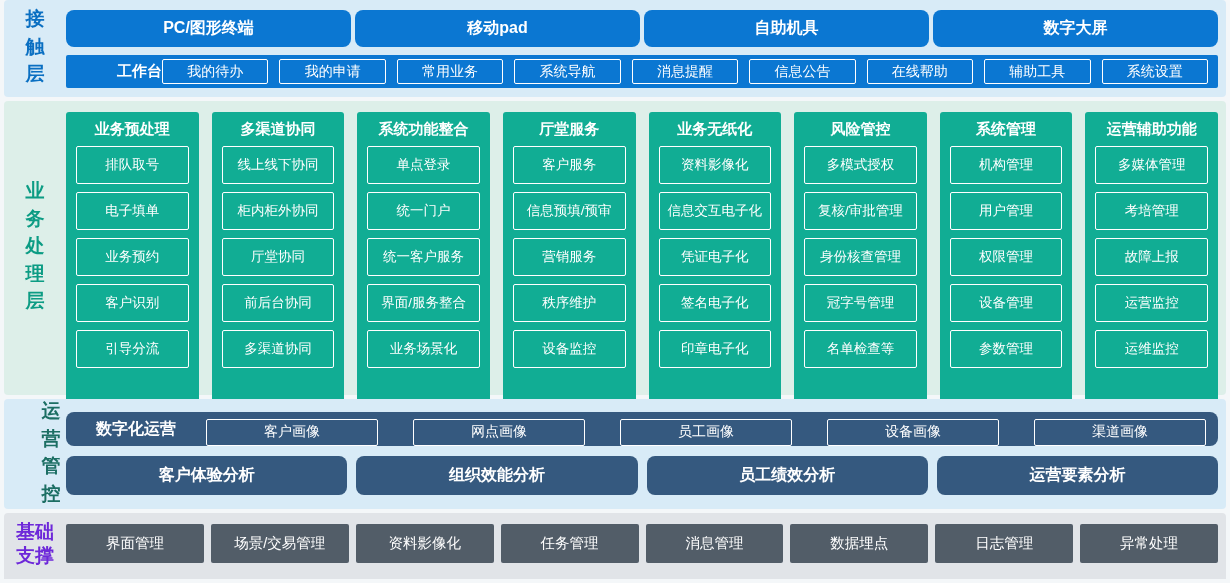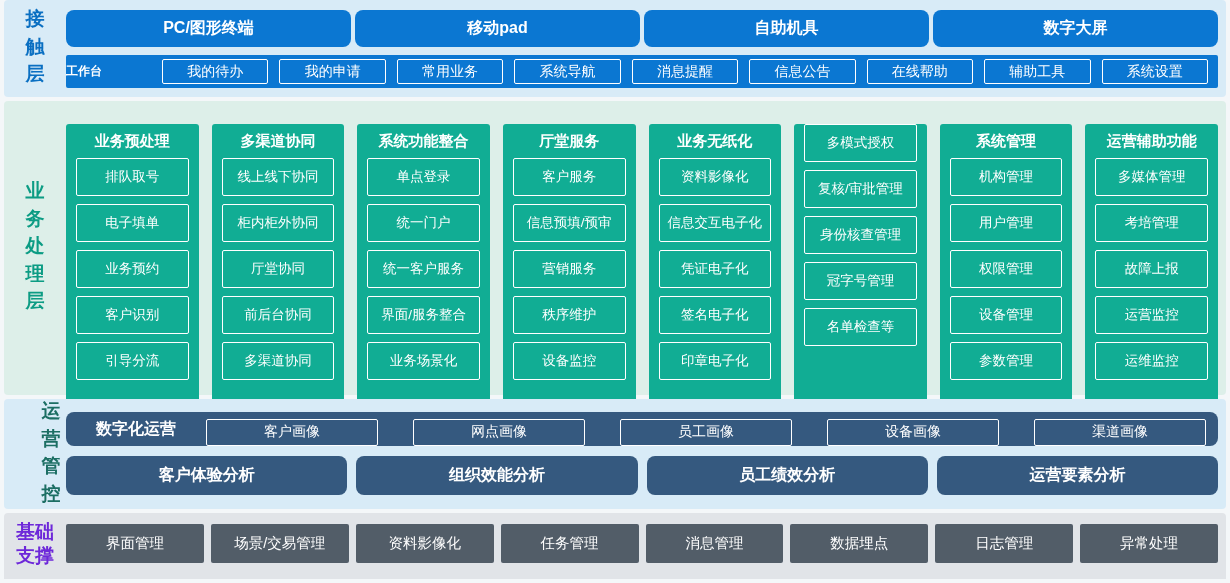--- a/index.html
+++ b/index.html
@@ -32,31 +32,31 @@
   .terminal-btn{
     flex:1;background:#0b77d2;color:#fff;font-weight:bold;font-size:16px;
     border-radius:8px;display:flex;align-items:center;justify-content:center;
     cursor:pointer;
   }
   .workbench-bar{
     margin-top:8px;height:33px;background:#0b77d2;border-radius:2px;
     display:flex;align-items:center;padding:0 10px 0 0;
   }
   .wb-label{
-    width:96px;flex:none;text-align:left;color:#fff;font-weight:bold;font-size:12px;
+    width:96px;flex:none;text-align:right;color:#fff;font-weight:bold;font-size:15px;
   }
   .wb-items{flex:1;display:flex;gap:11px;}
   .wb-btn{
     flex:1;height:23px;border:1px solid #fff;border-radius:2px;color:#fff;
     font-size:14px;display:flex;align-items:center;justify-content:center;cursor:pointer;
   }
 
   
   .layer-business{height:294px;background:#ddefe9;}
-  .biz-cols{display:flex;gap:13px;margin-top:23px;height:303px;}
+  .biz-cols{display:flex;gap:13px;margin-top:11px;height:303px;}
   .biz-col{
     flex:1;background:#11ad94;border-radius:3px;display:flex;flex-direction:column;
     padding:0 10px;
   }
   .biz-title{
     height:34px;display:flex;align-items:center;justify-content:center;
     color:#fff;font-weight:bold;font-size:15px;white-space:nowrap;
   }
   .biz-item{
     height:36px;margin-bottom:8px;border:1px solid #fff;border-radius:2px;
@@ -166,20 +166,21 @@
           </div>
           <div class="biz-col">
             <div class="biz-title">业务无纸化</div>
             <div class="biz-item">资料影像化</div>
             <div class="biz-item">信息交互电子化</div>
             <div class="biz-item">凭证电子化</div>
             <div class="biz-item">签名电子化</div>
             <div class="biz-item">印章电子化</div>
           </div>
           <div class="biz-col">
+            <div class="biz-title">风险管控</div>
             <div class="biz-item">多模式授权</div>
             <div class="biz-item">复核/审批管理</div>
             <div class="biz-item">身份核查管理</div>
             <div class="biz-item">冠字号管理</div>
             <div class="biz-item">名单检查等</div>
           </div>
           <div class="biz-col">
             <div class="biz-title">系统管理</div>
             <div class="biz-item">机构管理</div>
             <div class="biz-item">用户管理</div>

